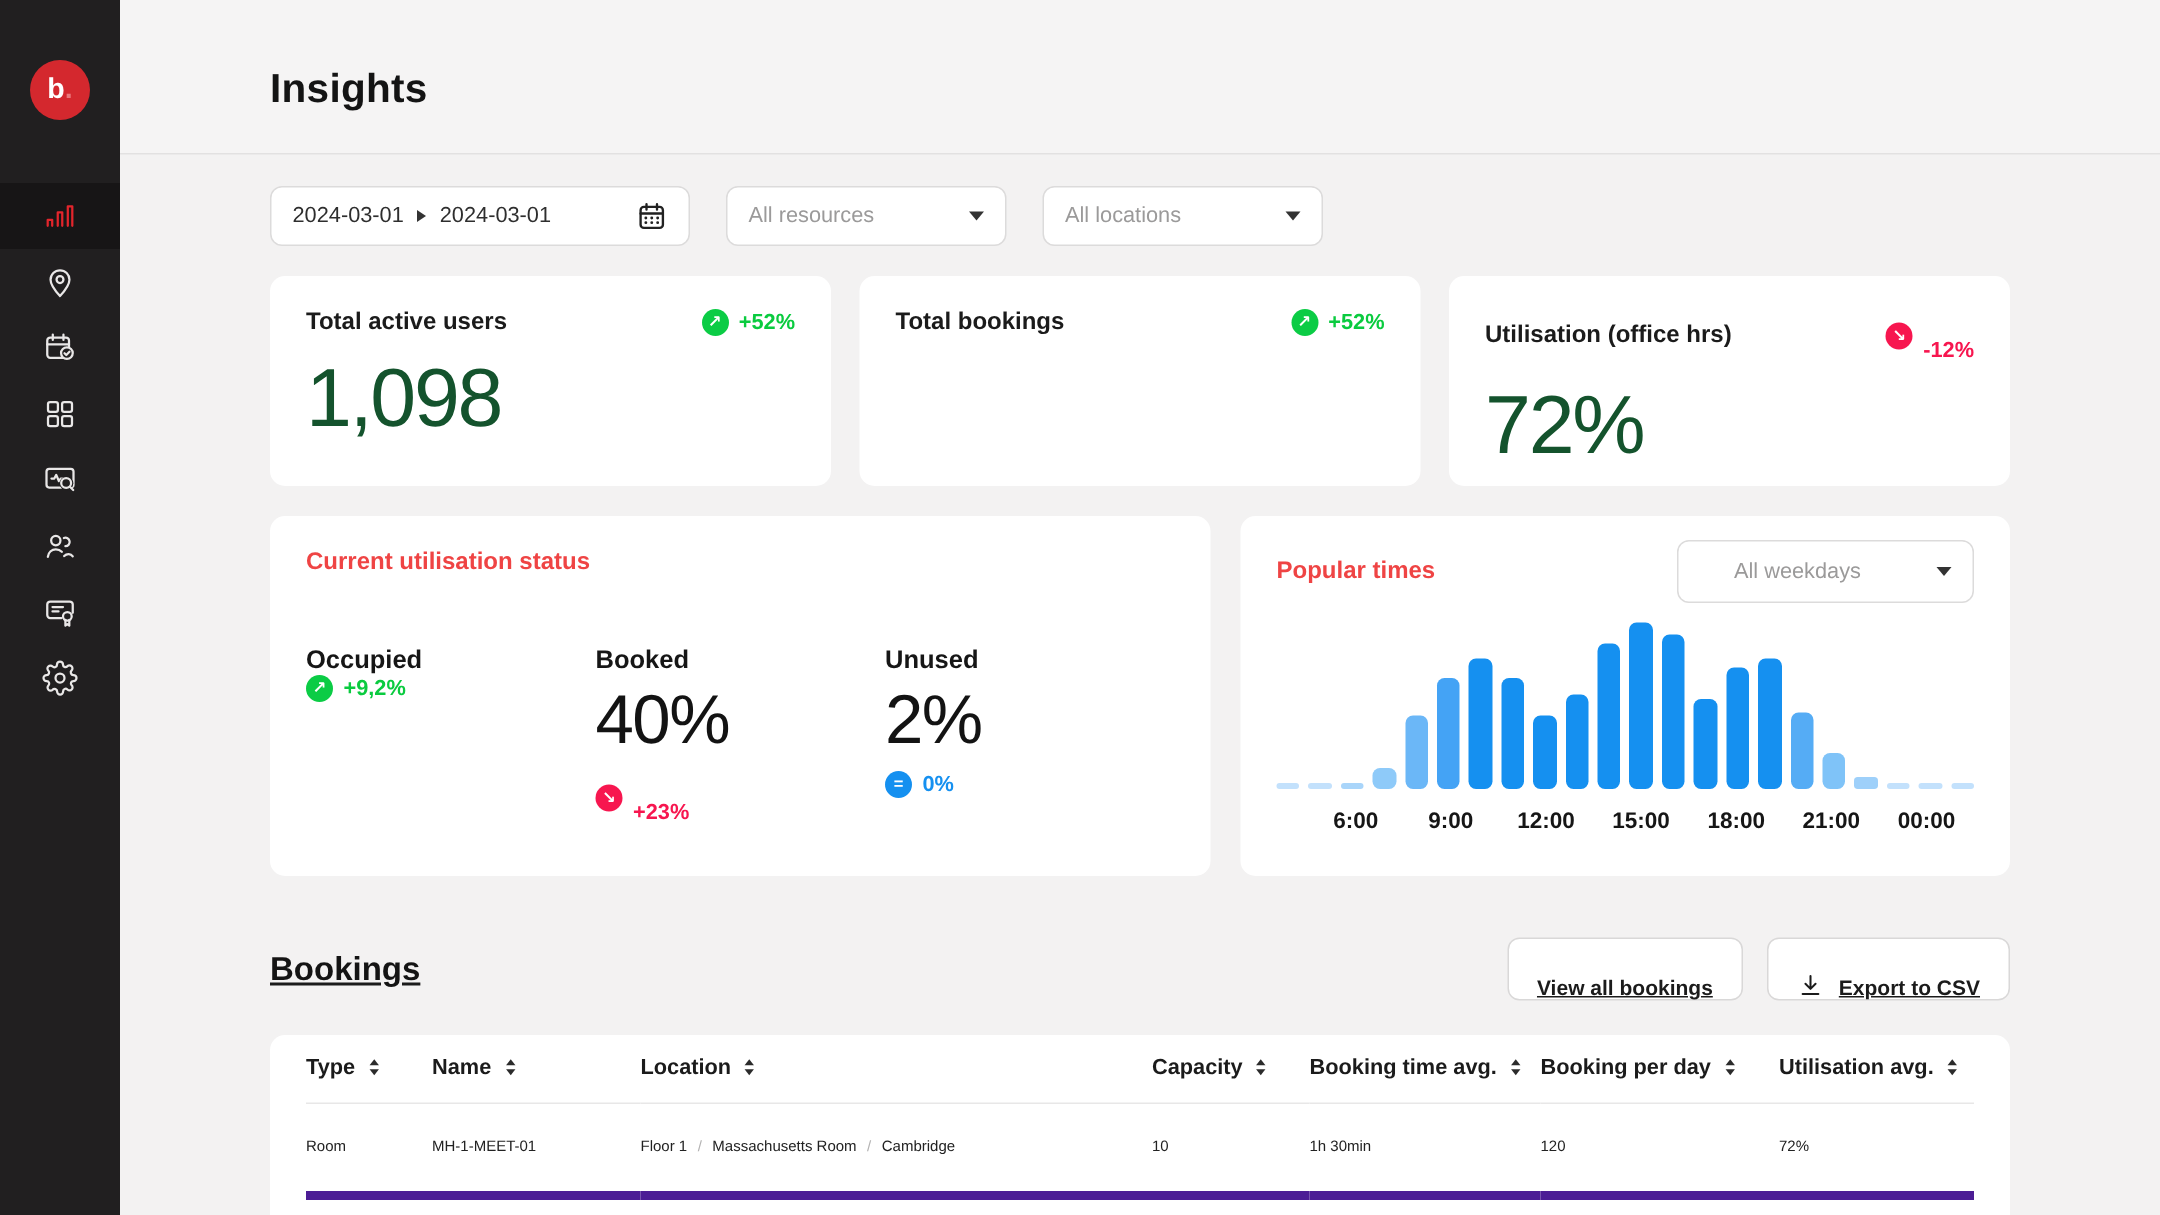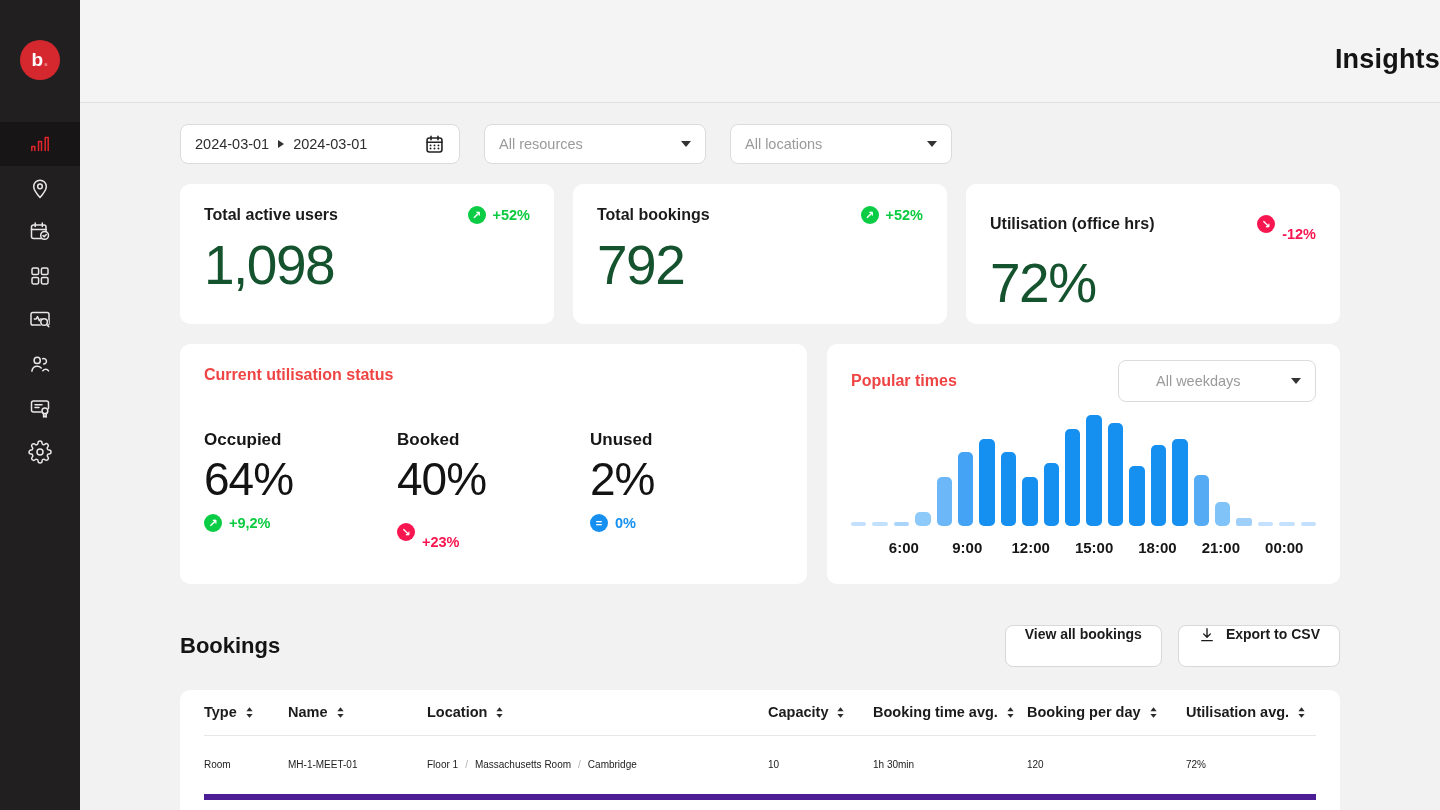--- a/index.html
+++ b/index.html
@@ -18,32 +18,32 @@
   .nav-item { width:80px; height:44px; display:flex; align-items:center; justify-content:center; cursor:pointer; }
   .nav-item svg { width:24px; height:24px; stroke:#e9e7e7; fill:none; stroke-width:1.5;
     stroke-linecap:round; stroke-linejoin:round; }
   .nav-item.active { background:#171516; }
   .nav-item.active svg { stroke:#e2252c; }
   .bgfill { fill:#211f20; }
   
   .main { flex:1; display:flex; flex-direction:column; }
   .topbar { height:119px; background:#f5f4f4; border-bottom:1px solid #e2e1e1;
     padding:44px 0 0 100px; }
-  .topbar h1 { font-size:27px; font-weight:600; color:#141414; letter-spacing:.2px;text-align:right; }
+  .topbar h1 { font-size:27px; font-weight:600; color:#141414; letter-spacing:.2px; }
   .content { padding:0 100px; }
   
   .filters { margin-top:21px; display:flex; gap:24px; }
   .field { height:40px; background:#fff; border:1px solid #dcdbdb; border-radius:8px;
     display:flex; align-items:center; padding:0 14px; font-size:14.5px; cursor:pointer; }
   .date-range { width:280px; gap:9px; color:#2e2e2e; }
   .caret-right { width:0; height:0; border-top:4.5px solid transparent;
     border-bottom:4.5px solid transparent; border-left:6px solid #333; }
   .cal { margin-left:auto; }
   .cal svg { width:21px; height:21px; stroke:#222; fill:none; stroke-width:1.8; stroke-linecap:round; display:block; }
-  .select { width:222px; color:#9b9a9a; }
+  .select { width:187px; color:#9b9a9a; }
   .caret-down { width:0; height:0; border-left:5px solid transparent; border-right:5px solid transparent;
     border-top:6px solid #333; margin-left:auto; }
   
   .stat-row { margin-top:20px; display:flex; gap:19px; }
   .card { background:#fff; border-radius:10px; }
   .stat-card { flex:1; height:140px; padding:22px 24px; }
   .card-head { display:flex; align-items:center; justify-content:space-between; }
   .card-label { font-size:16px; font-weight:600; color:#1b1b1b; }
   .badge-group { display:flex; align-items:center; gap:7px; font-size:14.5px; font-weight:700; }
   .badge { width:18px; height:18px; border-radius:50%; color:#fff; font-size:11px; font-weight:700;
@@ -62,25 +62,25 @@
   .util-value { font-size:46px; font-weight:500; color:#131313; letter-spacing:-1px; margin:2px 0 8px; }
   .popular-card { flex:1; height:240px; padding:16px 24px; position:relative; }
   .popular-head { display:flex; justify-content:space-between; align-items:flex-start; }
   .popular-head .card-title { margin-top:12px; }
   .select-sm { width:198px; height:42px;padding-left:37px; }
   .chart { margin-top:13px; height:111px; display:flex; align-items:flex-end; gap:6px; }
   .bar { flex:1; border-radius:5px; }
   .ticks { position:relative; height:32px; }
   .tick { position:absolute; top:13px; transform:translateX(-50%); font-size:15px; font-weight:600; color:#161616; white-space:nowrap; }
   
-  .bookings-bar { margin-top:41px; display:flex; align-items:center; justify-content:space-between; }
+  .bookings-bar { margin-top:41px; display:flex; align-items:center; justify-content:space-between;text-decoration:underline; }
   .section-title { font-size:22px; font-weight:700; color:#141414; }
   .btn-group { display:flex; gap:16px; }
   .btn { height:42px; background:#fff; border:1px solid #d9d8d8; border-radius:8px;
-    display:flex; align-items:flex-start; padding:0 19px; font-size:14px; font-weight:600; color:#1b1b1b;
+    display:flex; align-items:flex-end; padding:0 19px; font-size:14px; font-weight:600; color:#1b1b1b;
     gap:10px; cursor:pointer; }
   .btn svg { width:18px; height:18px; stroke:#1b1b1b; fill:none; stroke-width:1.8; stroke-linecap:round; stroke-linejoin:round; }
   
   .table-card { margin-top:23px; padding:0 24px; border-radius:10px 10px 0 0; height:120px; }
   table { width:100%; border-collapse:collapse; table-layout:fixed; }
   th { text-align:left; height:45px; border-bottom:1px solid #e8e7e7;
     font-size:14.5px; font-weight:600; color:#1b1b1b; }
   th .sort { width:11px; height:13px; margin-left:7px; vertical-align:-2px; fill:#2b2b2b; }
   td { height:62px; font-size:10px; color:#222; border-bottom:6px solid #4c1d95; }
   td .sep { color:#b3b2b2; padding:0 7px; }
@@ -197,41 +197,39 @@
         <div class="big-value">1,098</div>
       </div>
       <div class="card stat-card">
         <div class="card-head">
           <span class="card-label">Total bookings</span>
           <span class="badge-group up">
             <span class="badge">↗</span>
             <span class="delta">+52%</span>
           </span>
         </div>
-        <div class="big-value">792</div>
       </div>
       <div class="card stat-card">
         <div class="card-head">
           <span class="card-label">Utilisation (office hrs)</span>
           <span class="badge-group down">
             <span class="badge">↘</span>
             <span class="delta">-12%</span>
           </span>
         </div>
         <div class="big-value">72%</div>
       </div>
     </div>
 
     <div class="mid-row">
       <div class="card util-card">
         <div class="card-title">Current utilisation status</div>
         <div class="util-stats">
           <div class="util-stat">
             <div class="util-label">Occupied</div>
-            <div class="util-value">64%</div>
             <div class="badge-group up">
               <span class="badge">↗</span>
               <span class="delta">+9,2%</span>
             </div>
           </div>
           <div class="util-stat">
             <div class="util-label">Booked</div>
             <div class="util-value">40%</div>
             <div class="badge-group down">
               <span class="badge">↘</span>

